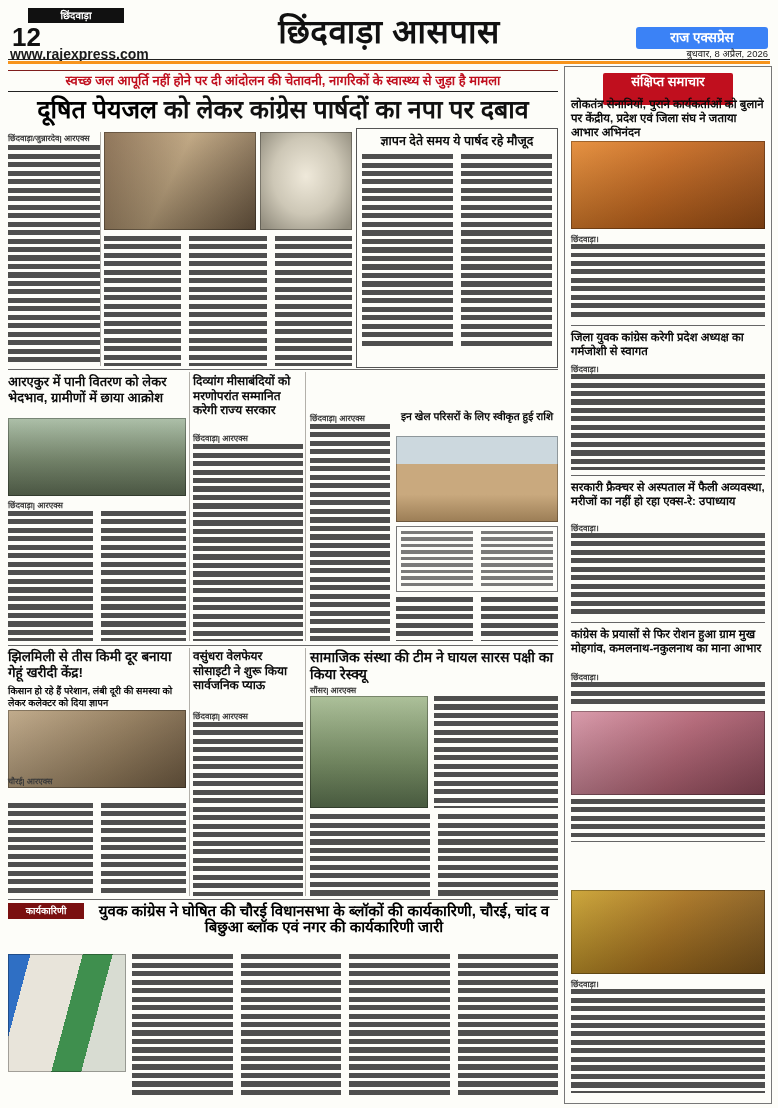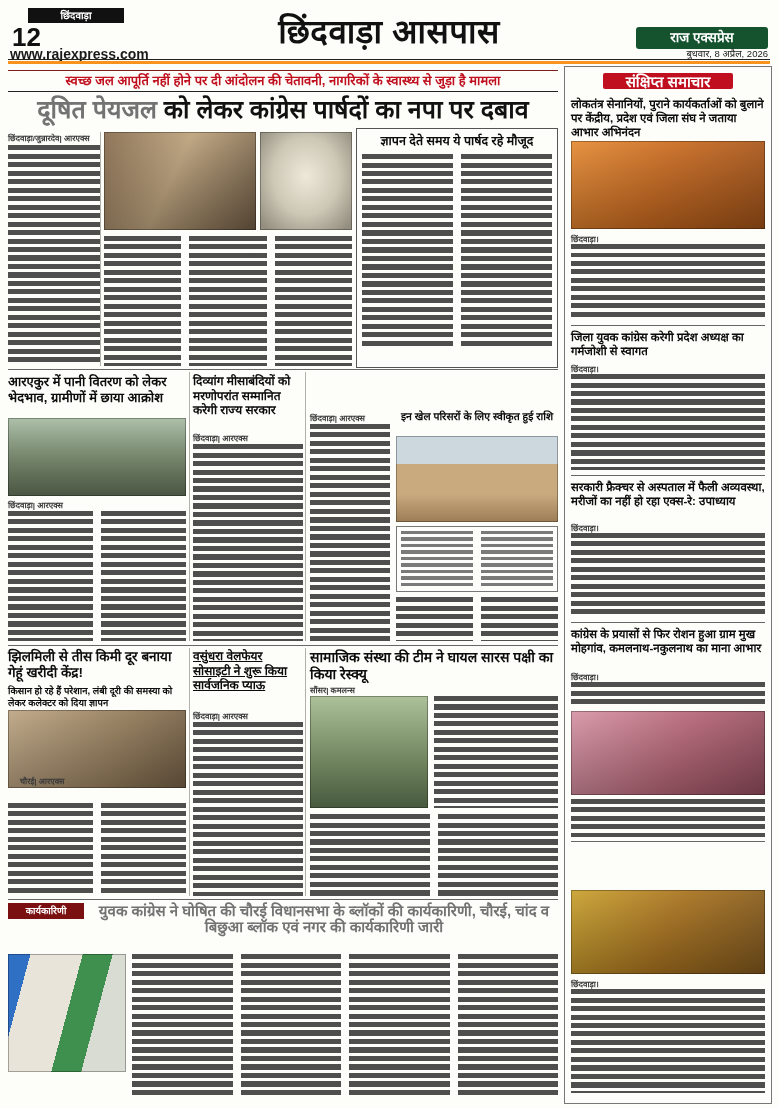--- a/index.html
+++ b/index.html
@@ -3,41 +3,41 @@
 <meta charset="utf-8">
 <style>
   html,body{margin:0;padding:0;background:#dcdad5;}
   #page{
     position:relative;width:778px;height:1108px;margin:0 auto;
     background:#fdfdf9;outline:1px solid #b5b2ab;overflow:hidden;
     font-family:"Liberation Sans","DejaVu Sans",sans-serif;color:#111;
   }
   .abs{position:absolute;}
   .center{text-align:center;}
-  .red{color:#737373;}
+  .red{color:#000000;}
   .h{font-weight:700;line-height:1.22;color:#0c0c0c;}
   .byline{font-size:8px;font-weight:700;color:#3a3a3a;white-space:nowrap;}
   
   .g{background-image:repeating-linear-gradient(to bottom, rgba(35,35,35,.8) 0 5px, transparent 5px 8.5px);}
   .gl{background-image:repeating-linear-gradient(to bottom, rgba(35,35,35,.6) 0 3.5px, transparent 3.5px 6.5px);}
   .cols{display:flex;gap:8px;}
   .cols>div{flex:1;}
   .photo{box-shadow:inset 0 0 0 1px rgba(0,0,0,.3);}
   .hr{border-top:1px solid #666;height:0;}
   .vrule{width:0;border-left:1px solid #b3b0aa;}
 </style>
 </head>
 <body>
 
 <div id="page">
 
   <div class="abs" style="left:8px;top:8px;width:96px;height:15px;background:#111;color:#fff;font-size:10px;font-weight:700;text-align:center;line-height:15px;margin-left:20px;">छिंदवाड़ा</div>
   <div class="abs" style="left:12px;top:22px;width:96px;height:30px;font-size:26px;font-weight:800;">12</div>
   <div class="abs center" style="left:150px;top:8px;width:478px;height:44px;font-size:33px;font-weight:800;letter-spacing:.5px;">छिंदवाड़ा आसपास</div>
-  <div class="abs center" style="left:636px;top:27px;width:132px;height:22px;background:#14532d;color:#fff;font-size:13.5px;font-weight:700;line-height:22px;border-radius:3px;">राज एक्सप्रेस</div>
+  <div class="abs center" style="left:636px;top:27px;width:132px;height:22px;background:#3b82f6;color:#fff;font-size:13.5px;font-weight:700;line-height:22px;border-radius:3px;">राज एक्सप्रेस</div>
   <div class="abs" style="left:10px;top:46px;font-size:14px;font-weight:700;color:#1a1a1a;">www.rajexpress.com</div>
   <div class="abs" style="left:540px;top:47px;width:228px;text-align:right;font-size:9.5px;color:#222;">बुधवार, 8 अप्रैल, 2026</div>
   <div class="abs hr" style="left:8px;top:59px;width:762px;border-top-color:#222;"></div>
   <div class="abs" style="left:8px;top:61px;width:762px;height:3px;background:#f7941d;"></div>
 
   <div class="abs center" style="left:8px;top:70px;width:550px;height:20px;border-top:1px solid #7f1d1d;border-bottom:1px solid #222;color:#c00f1e;font-weight:700;font-size:13px;line-height:20px;">स्वच्छ जल आपूर्ति नहीं होने पर दी आंदोलन की चेतावनी, नागरिकों के स्वास्थ्य से जुड़ा है मामला</div>
 
   <div class="abs center" style="left:8px;top:95px;width:550px;font-size:25px;font-weight:800;line-height:1.15;"><span class="red">दूषित पेयजल</span><span> को लेकर कांग्रेस पार्षदों का नपा पर दबाव</span></div>
 
   <div class="abs byline" style="left:8px;top:132px;width:92px;">छिंदवाड़ा/जुन्नारदेव| आरएक्स</div>
@@ -92,36 +92,36 @@
   <div class="abs cols" style="left:396px;top:597px;width:162px;height:44px;">
       <div class="g"></div>
       <div class="g"></div>
     </div>
 
   <div class="abs hr" style="left:8px;top:645px;width:550px;"></div>
 
   <div class="abs h" style="left:8px;top:649px;width:178px;font-size:13.5px;">झिलमिली से तीस किमी दूर बनाया गेहूं खरीदी केंद्र!</div>
   <div class="abs h red" style="left:8px;top:685px;width:178px;font-size:9.5px;">किसान हो रहे हैं परेशान, लंबी दूरी की समस्या को लेकर कलेक्टर को दिया ज्ञापन</div>
   <div class="abs photo" style="left:8px;top:710px;width:178px;height:78px;background:linear-gradient(rgba(255,255,255,.05),rgba(0,0,0,.22)),linear-gradient(115deg,#bfa887 0%,#937c5c 60%,#6f5b42 100%);"></div>
-  <div class="abs byline" style="left:8px;top:775px;margin-left:12px;">चौरई| आरएक्स</div>
+  <div class="abs byline" style="left:8px;top:775px;">चौरई| आरएक्स</div>
   <div class="abs cols" style="left:8px;top:803px;width:178px;height:93px;">
       <div class="g"></div>
       <div class="g"></div>
     </div>
 
   <div class="abs vrule" style="left:189px;top:648px;height:248px;"></div>
 
-  <div class="abs h" style="left:193px;top:649px;width:110px;font-size:12px;text-decoration:underline;">वसुंधरा वेलफेयर सोसाइटी ने शुरू किया सार्वजनिक प्याऊ</div>
+  <div class="abs h" style="left:193px;top:649px;width:110px;font-size:12px;">वसुंधरा वेलफेयर सोसाइटी ने शुरू किया सार्वजनिक प्याऊ</div>
   <div class="abs byline" style="left:193px;top:710px;">छिंदवाड़ा| आरएक्स</div>
   <div class="abs g" style="left:193px;top:722px;width:110px;height:174px;"></div>
 
   <div class="abs vrule" style="left:305px;top:648px;height:248px;"></div>
 
   <div class="abs h" style="left:310px;top:649px;width:248px;font-size:14px;">सामाजिक संस्था की टीम ने घायल सारस पक्षी का किया रेस्क्यू</div>
-  <div class="abs byline" style="left:310px;top:684px;">सौंसर| कमलन्स</div>
+  <div class="abs byline" style="left:310px;top:684px;">सौंसर| आरएक्स</div>
   <div class="abs photo" style="left:310px;top:696px;width:118px;height:112px;background:linear-gradient(rgba(255,255,255,.06),rgba(0,0,0,.22)),linear-gradient(#a8bd94 0%,#7c9468 60%,#5c7350 100%);"></div>
   <div class="abs g" style="left:434px;top:696px;width:124px;height:112px;"></div>
   <div class="abs cols" style="left:310px;top:814px;width:248px;height:82px;">
       <div class="g"></div>
       <div class="g"></div>
     </div>
 
   <div class="abs hr" style="left:8px;top:899px;width:550px;"></div>
 
   <div class="abs center" style="left:8px;top:903px;width:76px;height:16px;background:#7a1010;color:#fff;font-size:9.5px;font-weight:700;line-height:16px;">कार्यकारिणी</div>
@@ -129,21 +129,21 @@
   <div class="abs photo" style="left:8px;top:954px;width:118px;height:118px;background:linear-gradient(105deg,#2f6fc4 0%,#2f6fc4 15%,#e8e4da 15%,#e8e4da 50%,#3f8f4e 50%,#3f8f4e 70%,#d8dcd2 70%,#d8dcd2 100%);"></div>
   <div class="abs cols" style="left:132px;top:954px;width:426px;height:142px;">
     <div class="g"></div>
       <div class="g"></div>
       <div class="g"></div>
       <div class="g"></div>
   </div>
 
   <div class="abs" style="left:564px;top:66px;width:206px;height:1036px;border:1px solid #777;">
 
-    <div class="abs center" style="left:38px;top:6px;width:130px;height:16px;background:#c00f1e;color:#fff;font-size:15px;font-weight:700;line-height:18px;border-radius:2px;">संक्षिप्त समाचार</div>
+    <div class="abs center" style="left:38px;top:6px;width:130px;height:32px;background:#c00f1e;color:#fff;font-size:13px;font-weight:700;line-height:18px;border-radius:2px;">संक्षिप्त समाचार</div>
 
     <div class="abs h" style="left:6px;top:30px;width:194px;font-size:11.5px;">लोकतंत्र सेनानियों, पुराने कार्यकर्ताओं को बुलाने पर केंद्रीय, प्रदेश एवं जिला संघ ने जताया आभार अभिनंदन</div>
     <div class="abs photo" style="left:6px;top:74px;width:194px;height:88px;background:linear-gradient(rgba(255,255,255,.08),rgba(0,0,0,.25)),linear-gradient(115deg,#e58a33 0%,#c96a1f 45%,#9c4f16 100%);"></div>
     <div class="abs byline" style="left:6px;top:166px;">छिंदवाड़ा।</div>
     <div class="abs g" style="left:6px;top:177px;width:194px;height:76px;"></div>
     <div class="abs hr" style="left:6px;top:258px;width:194px;"></div>
 
     <div class="abs h" style="left:6px;top:263px;width:194px;font-size:11.5px;">जिला युवक कांग्रेस करेगी प्रदेश अध्यक्ष का गर्मजोशी से स्वागत</div>
     <div class="abs byline" style="left:6px;top:296px;">छिंदवाड़ा।</div>
     <div class="abs g" style="left:6px;top:307px;width:194px;height:96px;"></div>

